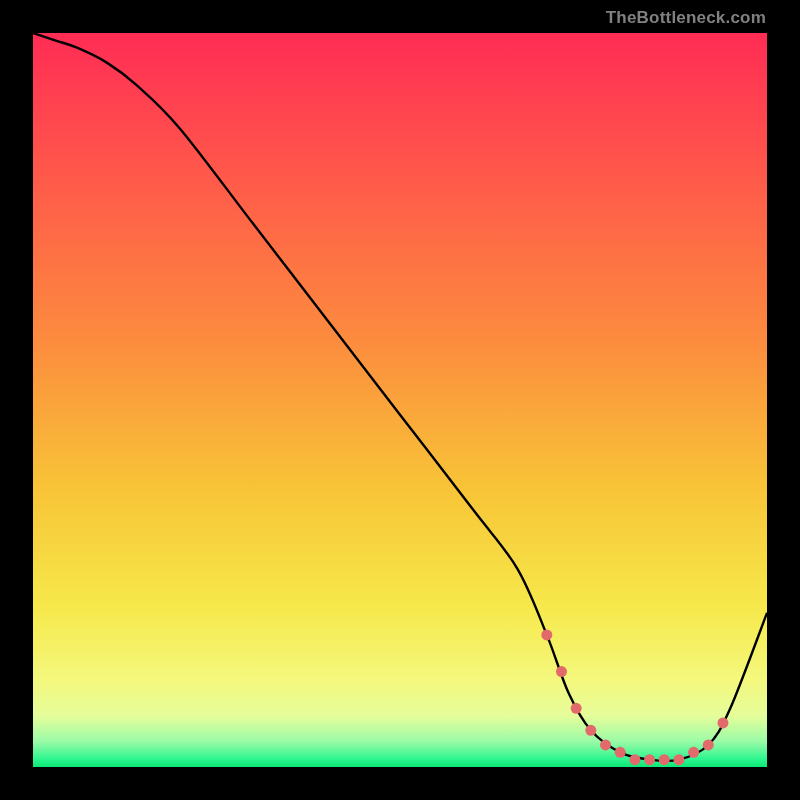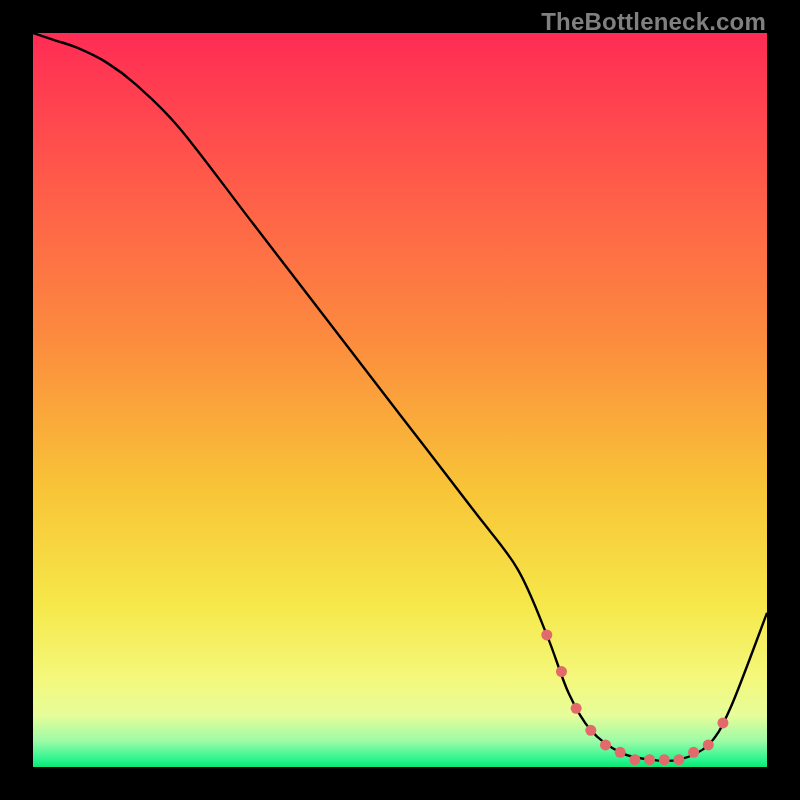--- a/index.html
+++ b/index.html
@@ -15,21 +15,21 @@
     left: 33px;
     top: 33px;
     width: 734px;
     height: 734px;
   }
   .watermark {
     position: absolute;
     top: 8px;
     right: 34px;
     font-family: Arial, Helvetica, sans-serif;
-    font-size: 24px;
+    font-size: 17px;
     font-weight: 600;
     color: #808080;
     letter-spacing: 0.2px;
   }
   svg { display: block; }
 </style>
 </head>
 <body>
 
 <div class="watermark">TheBottleneck.com</div>

